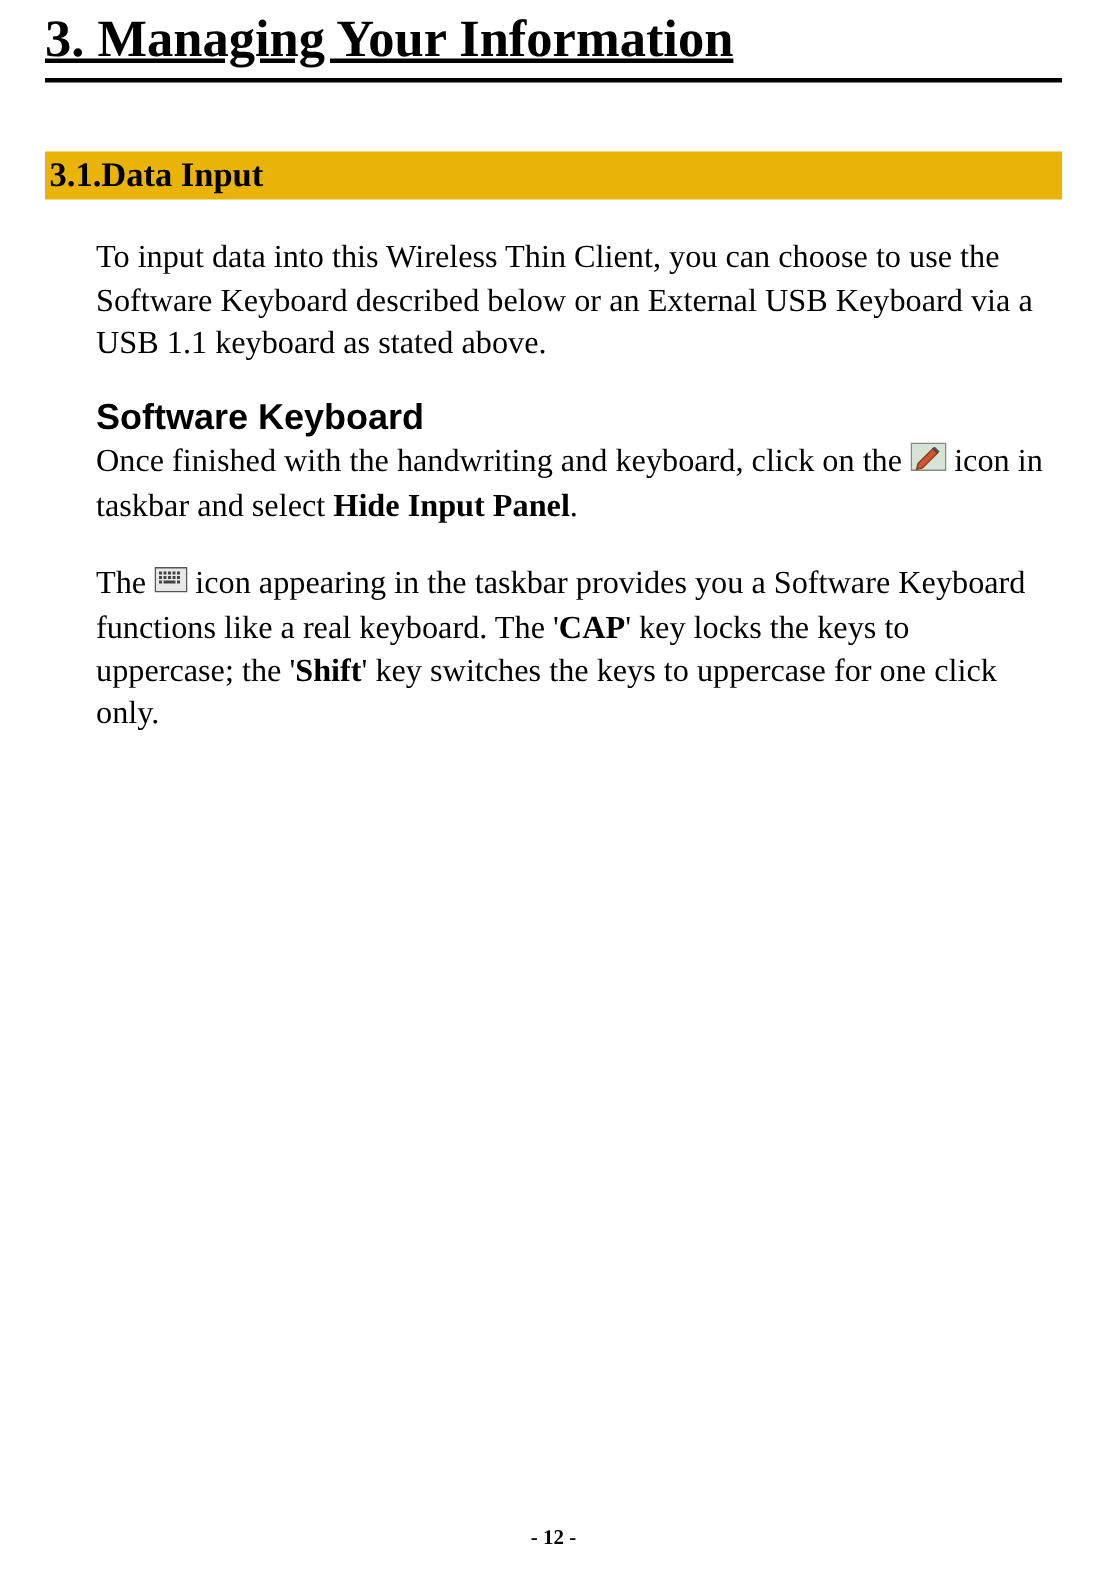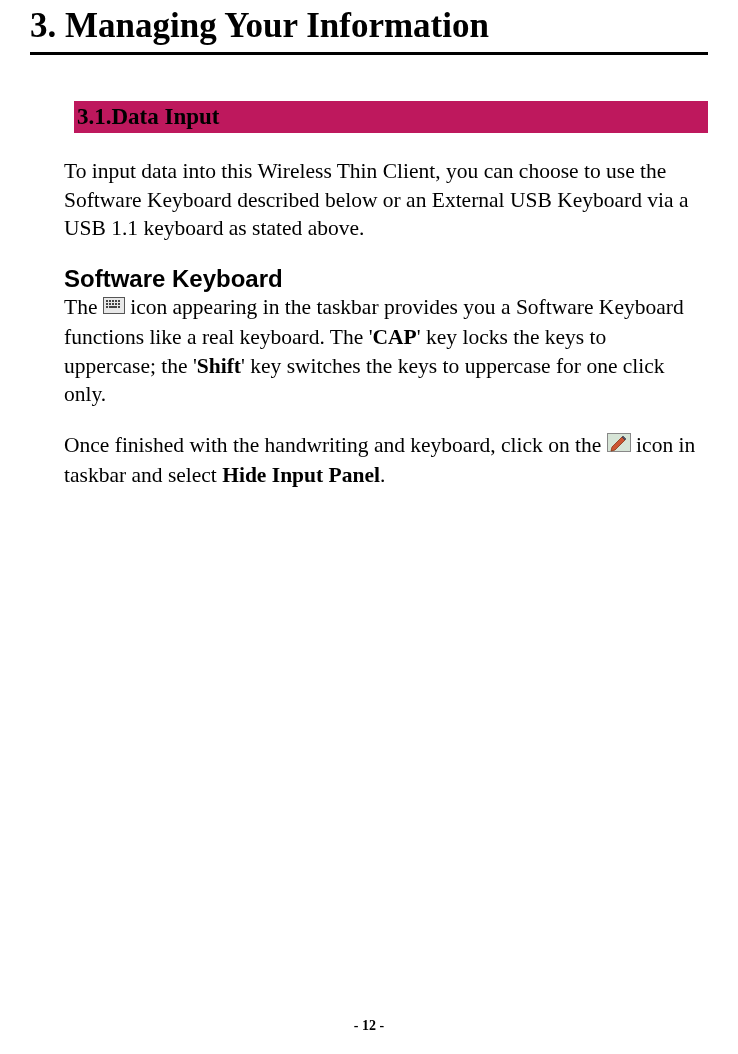--- a/index.html
+++ b/index.html
@@ -16,28 +16,28 @@
       position: relative;
       padding: 0 30px;
     }
     .chapter-title {
       font-size: 35px;
       font-weight: bold;
       padding: 6px 0 6px 0;
       border-bottom: 3px solid #000000;
       margin-bottom: 46px;
       letter-spacing: 0px;
+      text-decoration: underline;
     }
     .section-heading {
       font-size: 23px;
       font-weight: bold;
-      background: #be185d;
+      background: #eab308;
       padding: 3px 6px 3px 3px;
       margin-bottom: 24px;
-      margin-left: 44px;
     }
     .content {
       padding-left: 34px;
       padding-right: 10px;
     }
     .para {
       font-size: 21.5px;
       line-height: 1.33;
       margin-bottom: 22px;
     }
@@ -72,41 +72,41 @@
 
 <h2 class="section-heading">3.1.Data Input</h2>
 
 <div class="content">
 
   <p class="para">To input data into this Wireless Thin Client, you can choose to use the Software Keyboard described below or an External USB Keyboard via a USB 1.1 keyboard as stated above.</p>
 
   <h3 class="subheading">Software Keyboard</h3>
 
   <p class="para">
+    <span>Once finished with the handwriting and keyboard, click on the </span><span class="inline-icon"><svg width="24" height="19" viewBox="0 0 24 19">
+          <rect x="0.5" y="0.5" width="23" height="18" fill="#d6e4d6" stroke="#888" stroke-width="1"></rect>
+          <path d="M 5 14 L 15 4 L 18 7 L 8 17 L 4 18 Z" fill="#cc5533" stroke="#883311" stroke-width="0.8"></path>
+          <path d="M 15 4 L 18 7 L 19 6 L 16 3 Z" fill="#556" stroke="#334" stroke-width="0.6"></path>
+        </svg></span><span> icon in taskbar and select </span><span class="bold">Hide Input Panel</span><span>.</span>
+  </p>
+
+  <p class="para">
     <span>The </span><span class="inline-icon"><svg width="22" height="17" viewBox="0 0 22 17">
           <rect x="0.5" y="0.5" width="21" height="16" fill="#e8e8e8" stroke="#555" stroke-width="1"></rect>
           <rect x="3" y="3" width="2" height="2" fill="#444"></rect>
           <rect x="6" y="3" width="2" height="2" fill="#444"></rect>
           <rect x="9" y="3" width="2" height="2" fill="#444"></rect>
           <rect x="12" y="3" width="2" height="2" fill="#444"></rect>
           <rect x="15" y="3" width="2" height="2" fill="#444"></rect>
           <rect x="3" y="6" width="2" height="2" fill="#444"></rect>
           <rect x="6" y="6" width="2" height="2" fill="#444"></rect>
           <rect x="9" y="6" width="2" height="2" fill="#444"></rect>
           <rect x="12" y="6" width="2" height="2" fill="#444"></rect>
           <rect x="15" y="6" width="2" height="2" fill="#444"></rect>
           <rect x="3" y="9" width="2" height="2" fill="#444"></rect>
           <rect x="6" y="9" width="8" height="2" fill="#444"></rect>
           <rect x="15" y="9" width="2" height="2" fill="#444"></rect>
         </svg></span><span> icon appearing in the taskbar provides you a Software Keyboard functions like a real keyboard. The '</span><span class="bold">CAP</span><span>' key locks the keys to uppercase; the '</span><span class="bold">Shift</span><span>' key switches the keys to uppercase for one click only.</span>
   </p>
 
-  <p class="para">
-    <span>Once finished with the handwriting and keyboard, click on the </span><span class="inline-icon"><svg width="24" height="19" viewBox="0 0 24 19">
-          <rect x="0.5" y="0.5" width="23" height="18" fill="#d6e4d6" stroke="#888" stroke-width="1"></rect>
-          <path d="M 5 14 L 15 4 L 18 7 L 8 17 L 4 18 Z" fill="#cc5533" stroke="#883311" stroke-width="0.8"></path>
-          <path d="M 15 4 L 18 7 L 19 6 L 16 3 Z" fill="#556" stroke="#334" stroke-width="0.6"></path>
-        </svg></span><span> icon in taskbar and select </span><span class="bold">Hide Input Panel</span><span>.</span>
-  </p>
-
 </div>
 
 <div class="page-number">- 12 -</div>
 
 </body></html>

